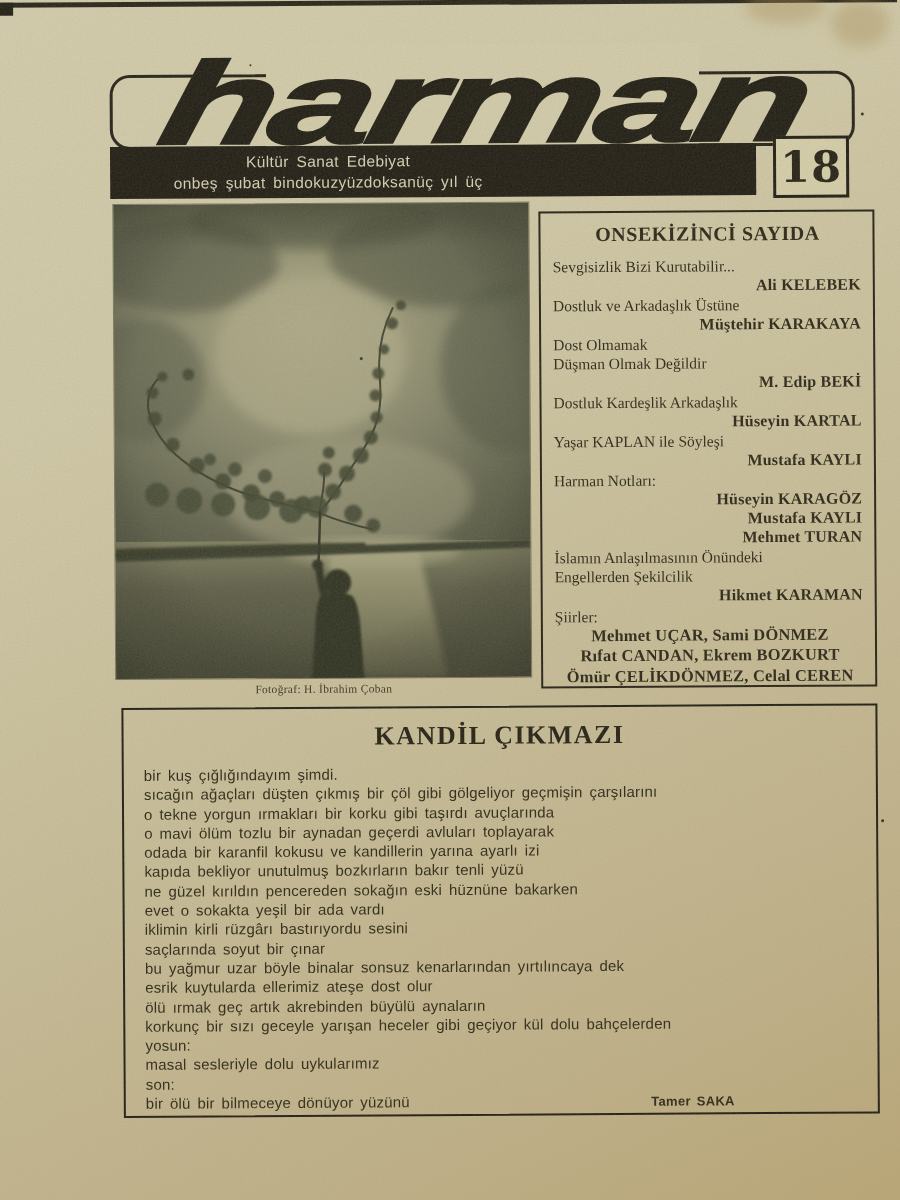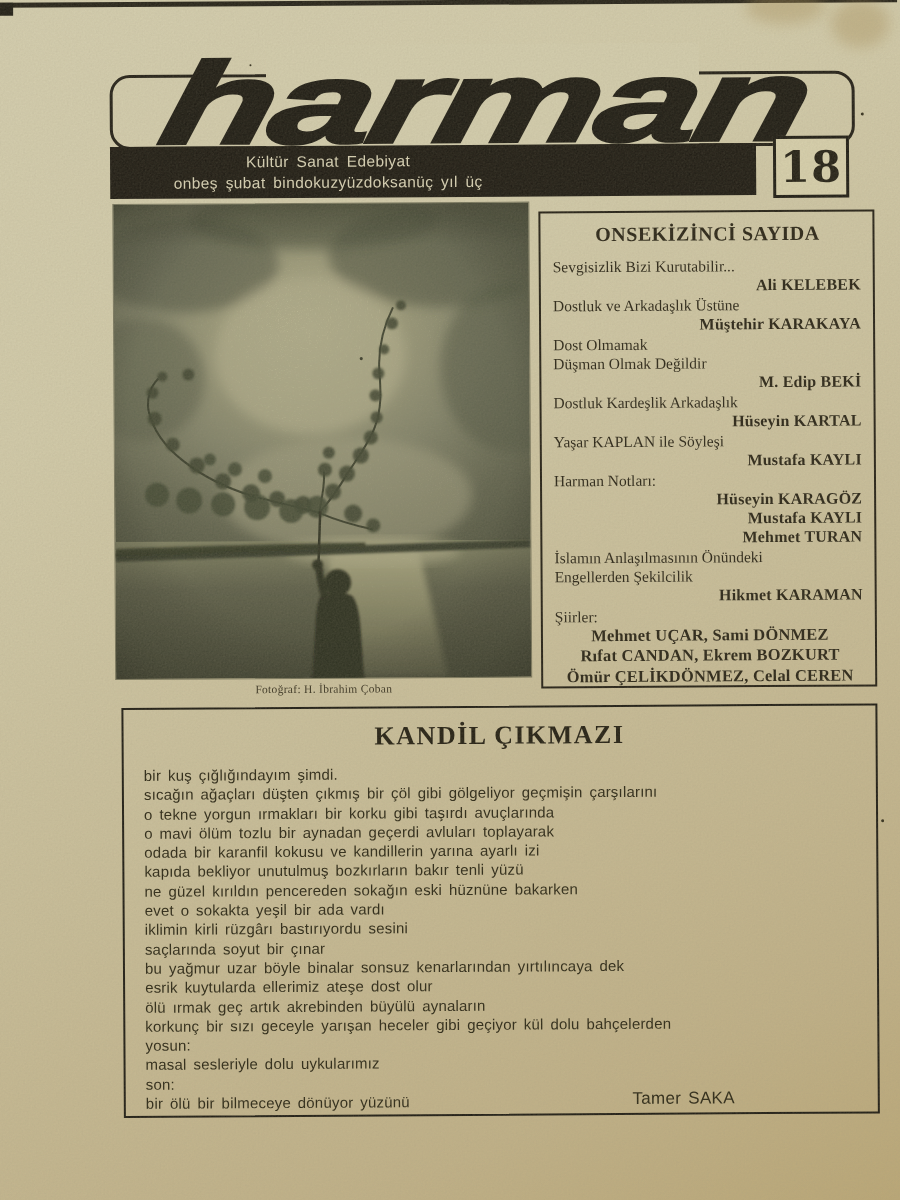--- a/index.html
+++ b/index.html
@@ -47,22 +47,22 @@
   .toc-author-line{font-weight:700;font-size:16px;line-height:19px;text-align:right;letter-spacing:.2px;padding-right:2px;}
   .toc-poets-label{font-size:15.5px;line-height:19px;margin-top:2px;}
   .toc-poets-line{font-weight:700;font-size:16.5px;line-height:20.5px;text-align:center;letter-spacing:.2px;}
   
   .poem{position:absolute;left:120px;top:706px;width:756px;height:410px;box-sizing:border-box;
     border:2.5px solid #15130d;}
   .poem-title{margin-top:13px;text-align:center;font-family:"Liberation Serif",serif;
     font-weight:700;font-size:26px;letter-spacing:1.5px;color:#1b170c;}
   .poem-body{position:relative;margin:13px 18px 0 20px;}
   .poem-line{font-size:15px;line-height:19.3px;color:#24200f;letter-spacing:.2px;word-spacing:2.5px;min-height:19.3px;}
-  .poem-author{position:absolute;right:125px;bottom:1px;font-size:17px;color:#24200f;
-    letter-spacing:.3px;word-spacing:2px;}
+  .poem-author{position:absolute;right:125px;bottom:1px;font-size:13px;color:#24200f;
+    letter-spacing:.3px;word-spacing:2px;font-weight:bold;}
   .grain{position:absolute;inset:0;pointer-events:none;z-index:9;opacity:.45;}
 </style>
 </head>
 <body>
 
 <div class="page">
 
   <div class="scan-top"></div>
   <div class="scan-corner"></div>
   <div class="stain s1"></div>

